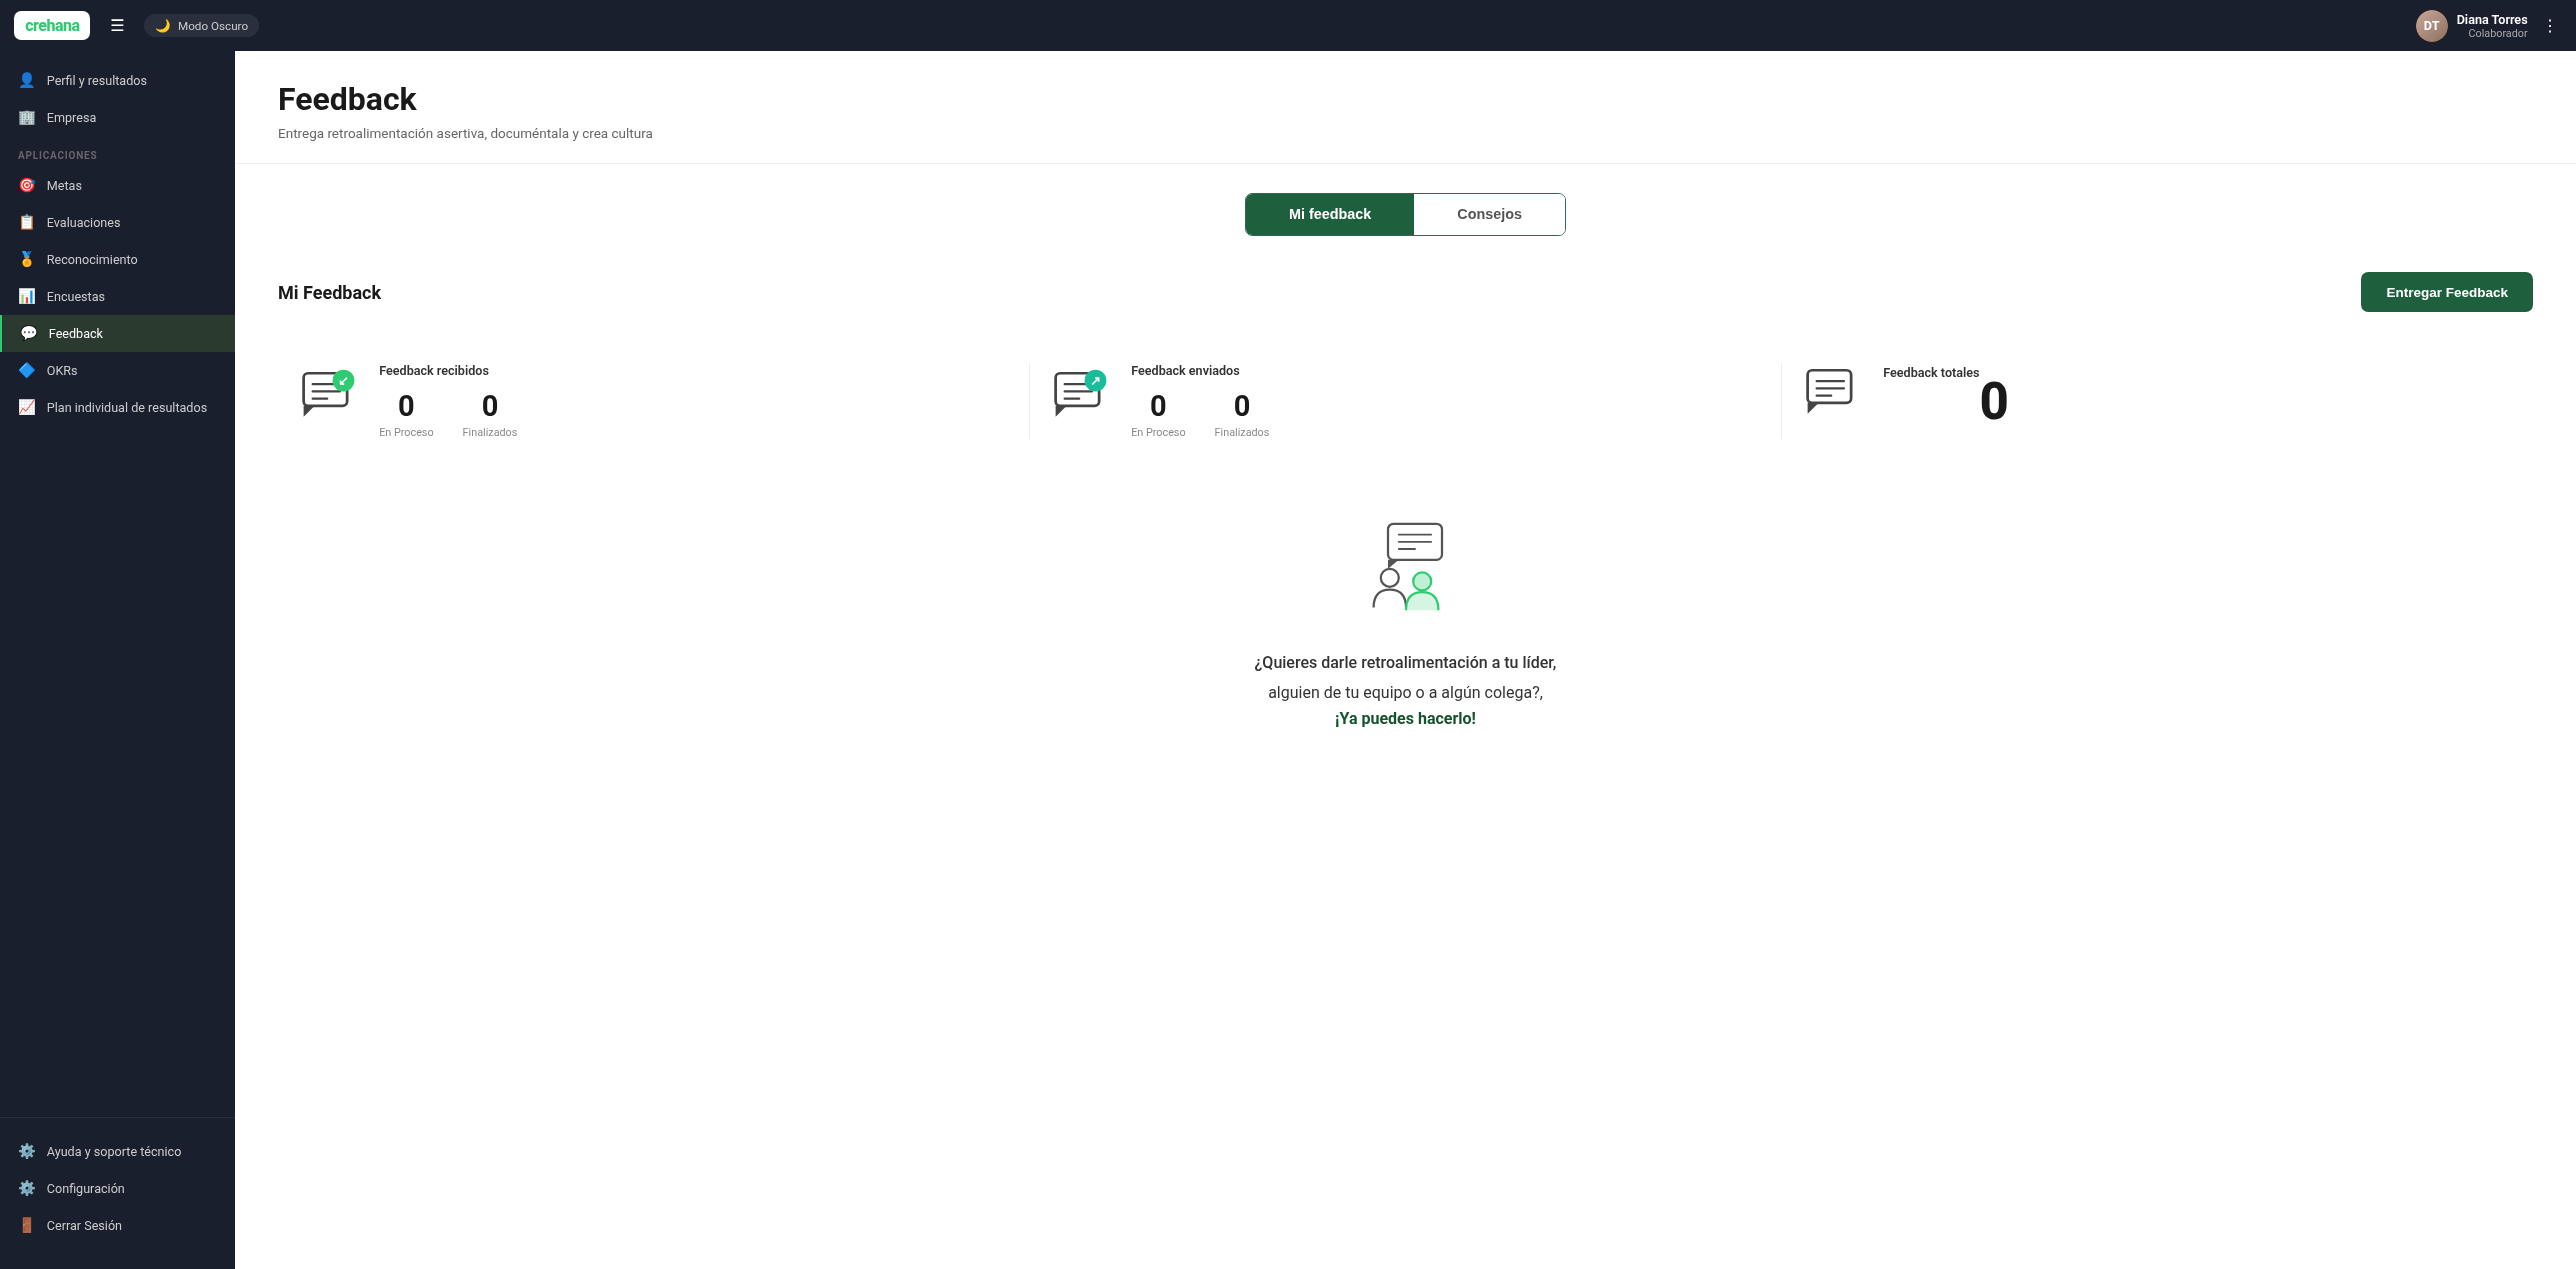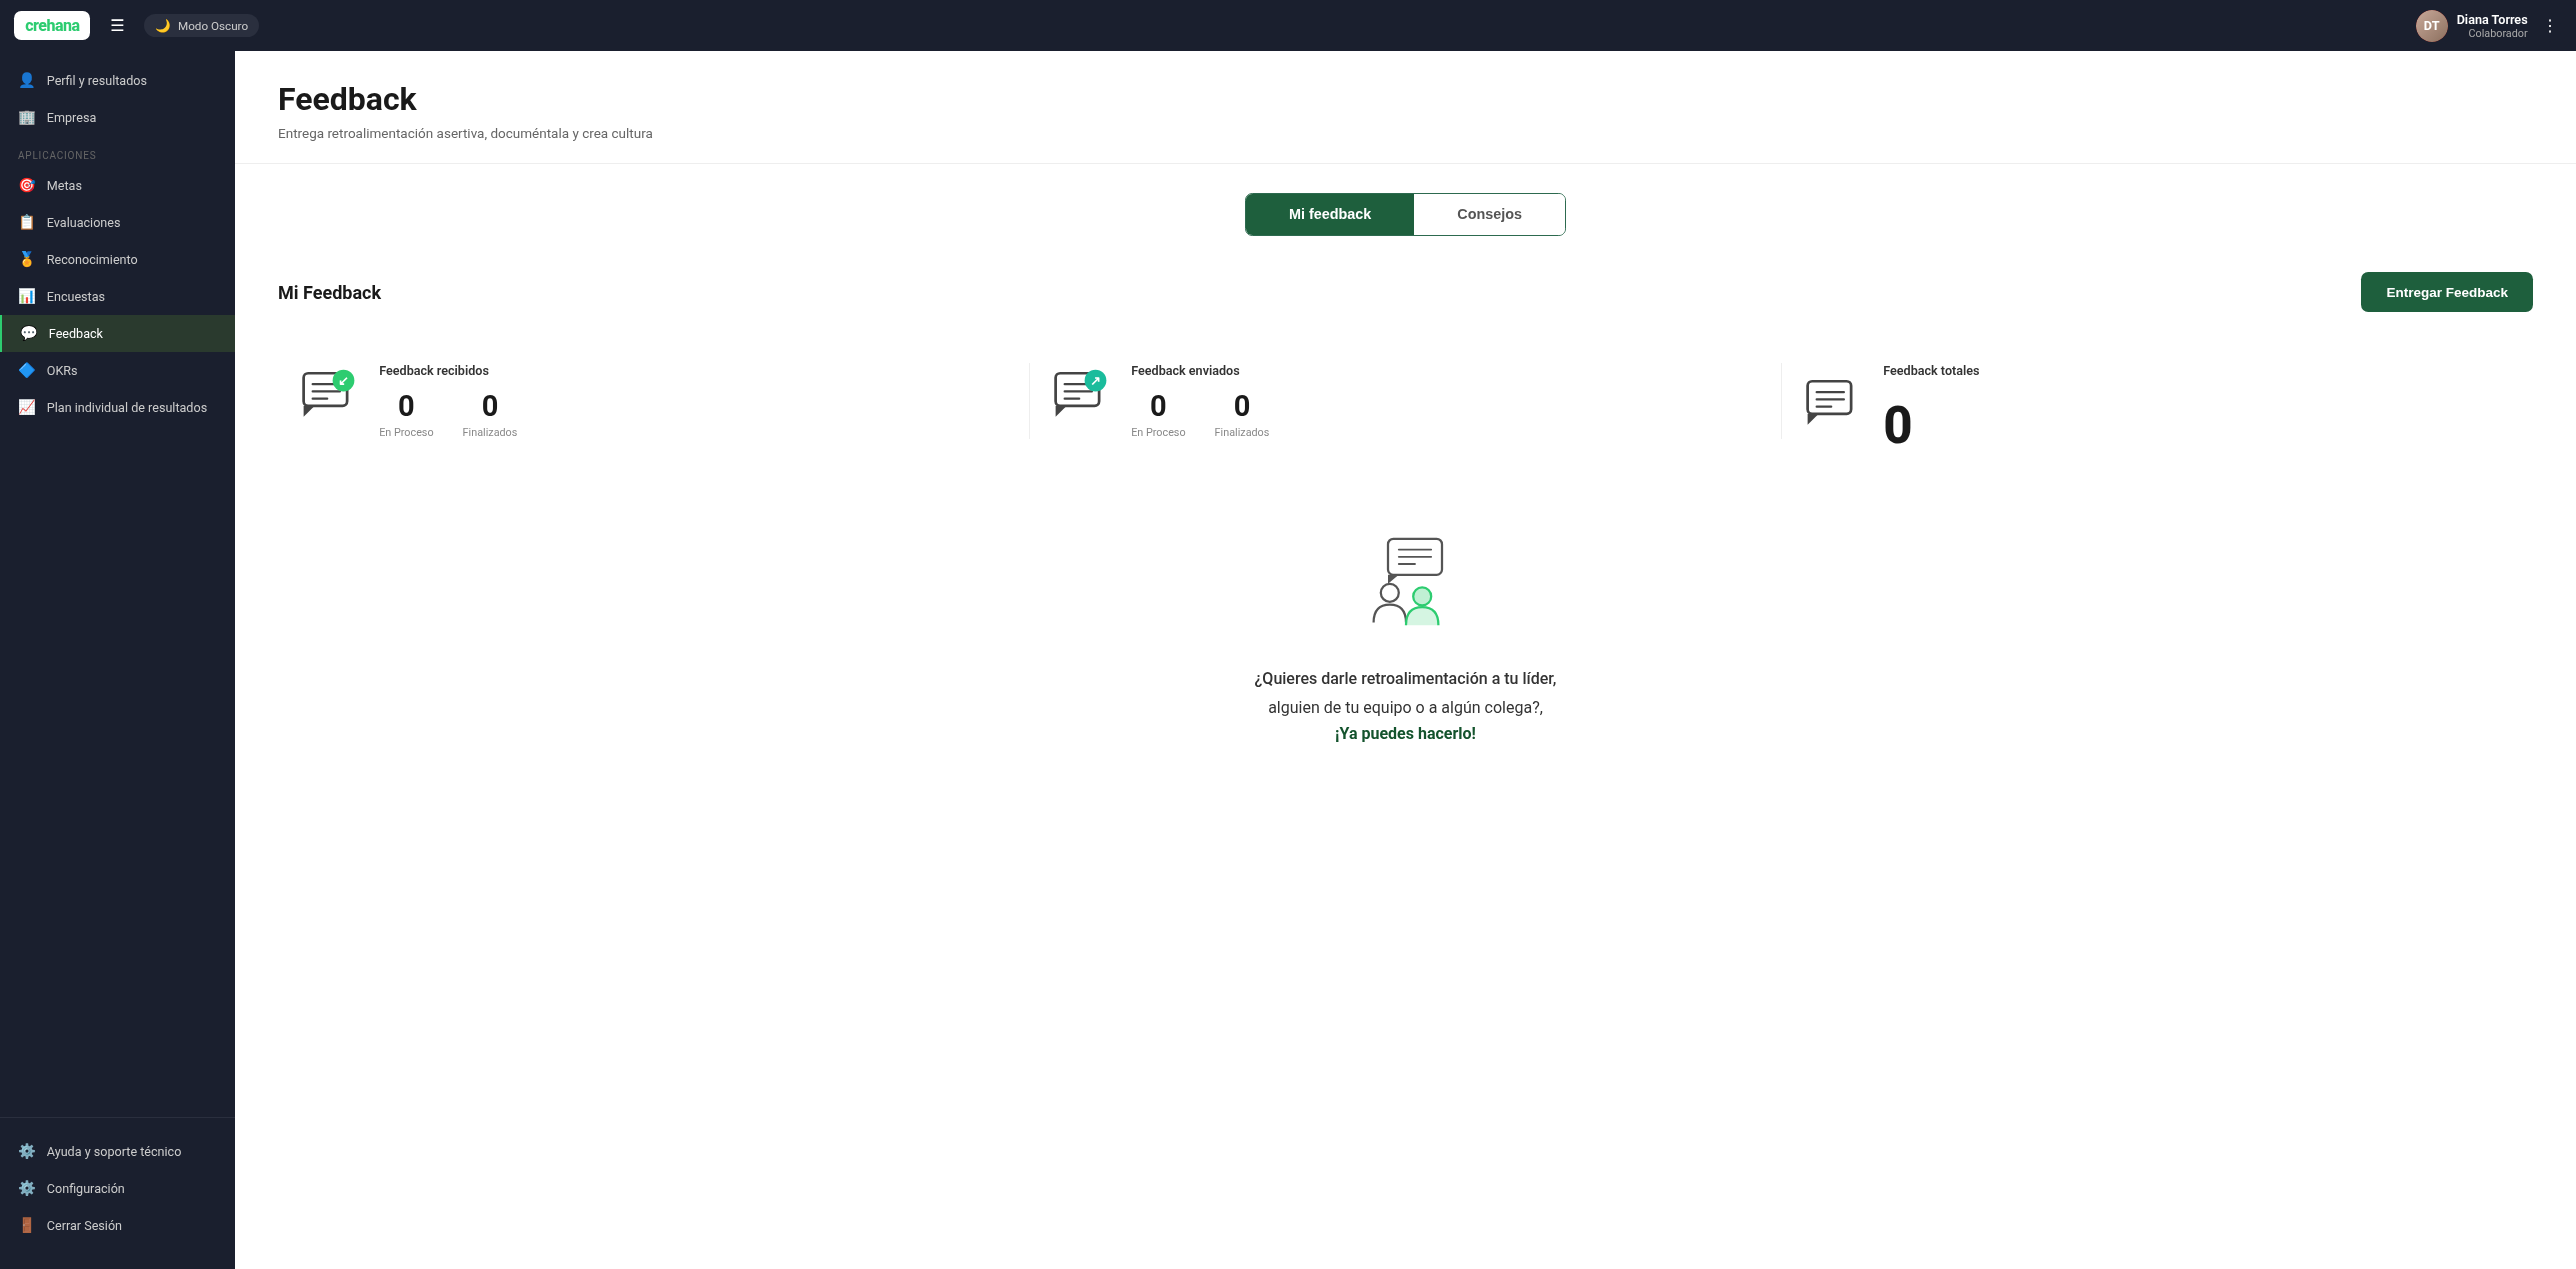--- a/index.html
+++ b/index.html
@@ -71,21 +71,21 @@
       padding: 10px 18px;
       color: #ccc;
       cursor: pointer;
       font-size: 12.6px;
       border-radius: 0;
       transition: background 0.15s;
     }
     .sidebar-item.active { background: #2a3a2e; color: #fff; border-left: 2.7px solid #2dcc70; }
     .sidebar-item .icon { font-size: 14.4px; width: 18px; text-align: center; flex-shrink: 0; }
     .section-label {
-      color: #666; font-size: 10px; font-weight: 400;
+      color: #666; font-size: 10px; font-weight: 700;
       padding: 14.4px 18px 5.4px; text-transform: uppercase; letter-spacing: 0.08em;
     }
     .sidebar-divider { border: none; border-top: 0.9px solid #2a2f3e; margin: 7.2px 0; }
     .sidebar-bottom { padding: 7.2px 0; }
 
     
     .main-content {
       flex: 1;
       overflow-y: auto;
       background: #fff;
@@ -149,21 +149,21 @@
       border-right: 0.9px solid #eee;
     }
     .stat-icon { font-size: 51px; color: #555; position: relative; flex-shrink: 0; }
     .stat-info { flex: 1; }
     .stat-label { font-size: 12.6px; font-weight: 600; color: #333; margin-bottom: 10.8px; }
     .stat-numbers { display: flex; gap: 29px; }
     .stat-num-group { text-align: center; }
     .stat-number { font-size: 29px; font-weight: 700; color: #1a1a1a; }
     .stat-sub { font-size: 10.8px; color: #888; margin-top: 3.6px; }
 
-    .stat-card.total .stat-info { display: flex; flex-direction: column; align-items: flex-start; }
+    .stat-card.total .stat-info { display: flex; flex-direction: row; align-items: flex-start; }
     .stat-card.total .total-number { font-size: 51px; font-weight: 800; color: #1a1a1a; margin-top: 7.2px; }
 
     
     .empty-state {
       display: flex; flex-direction: column; align-items: center;
       padding: 18px 0 36px;
       text-align: center;
     }
     .empty-illustration {
       font-size: 72px;

